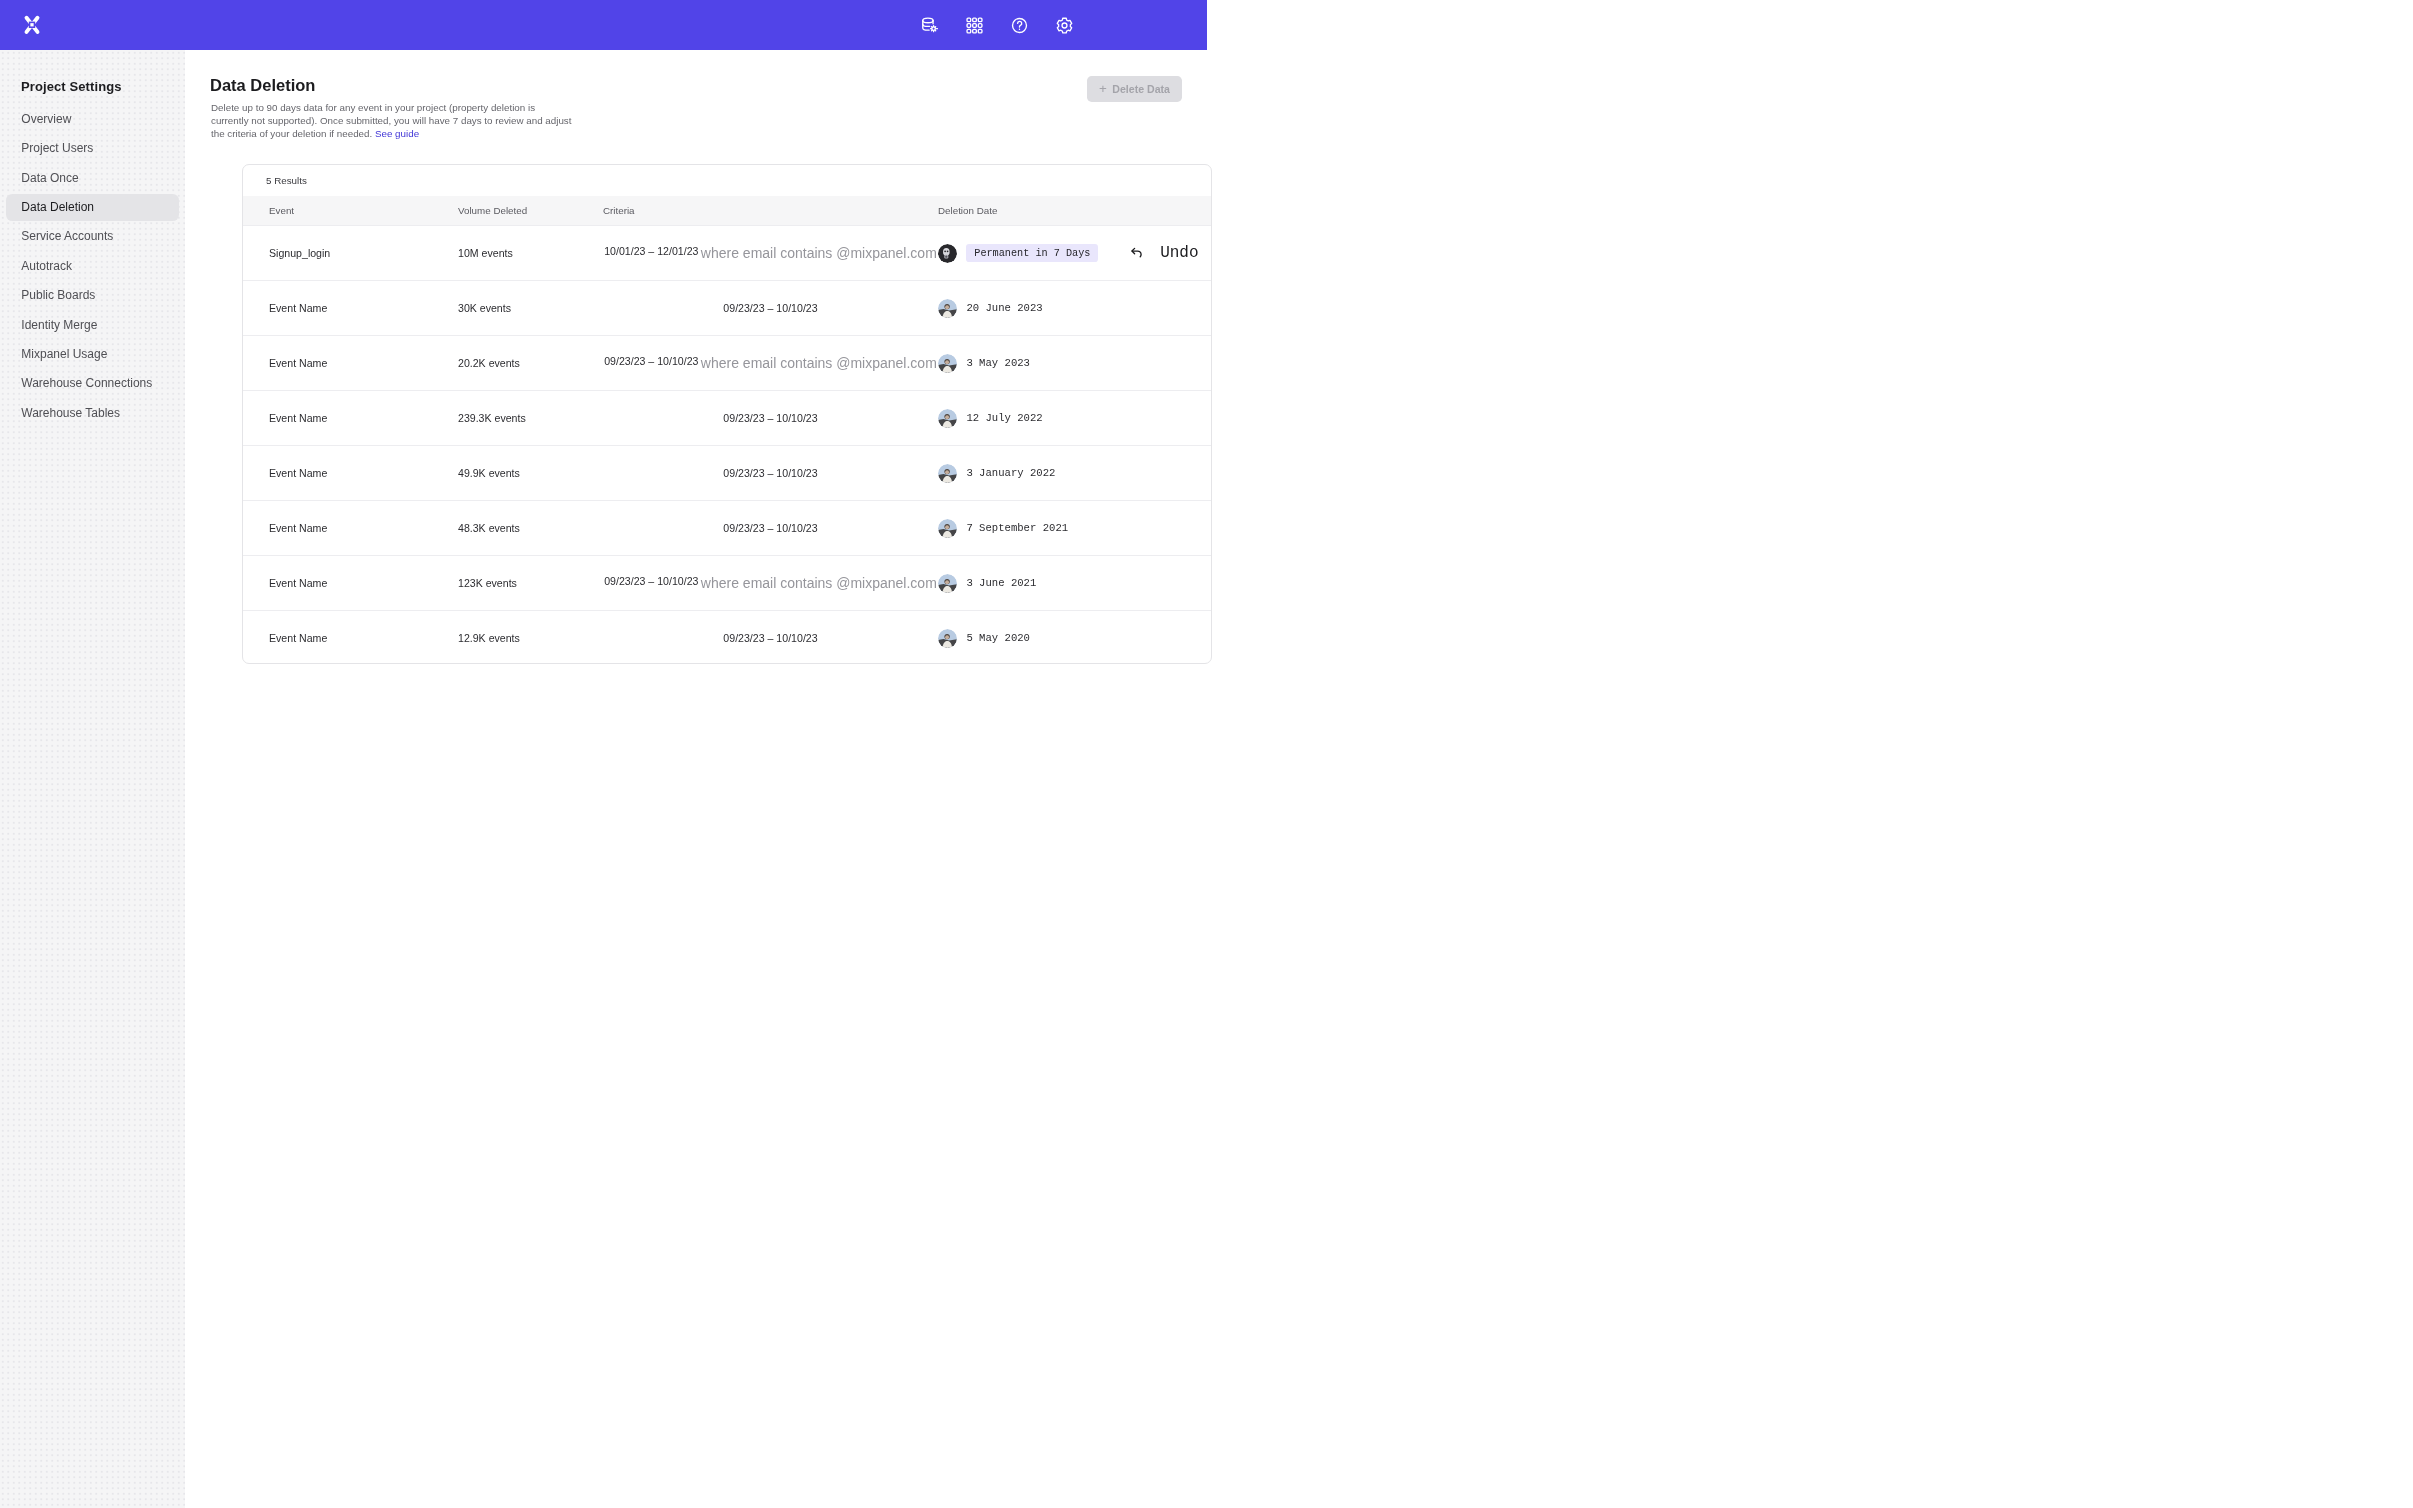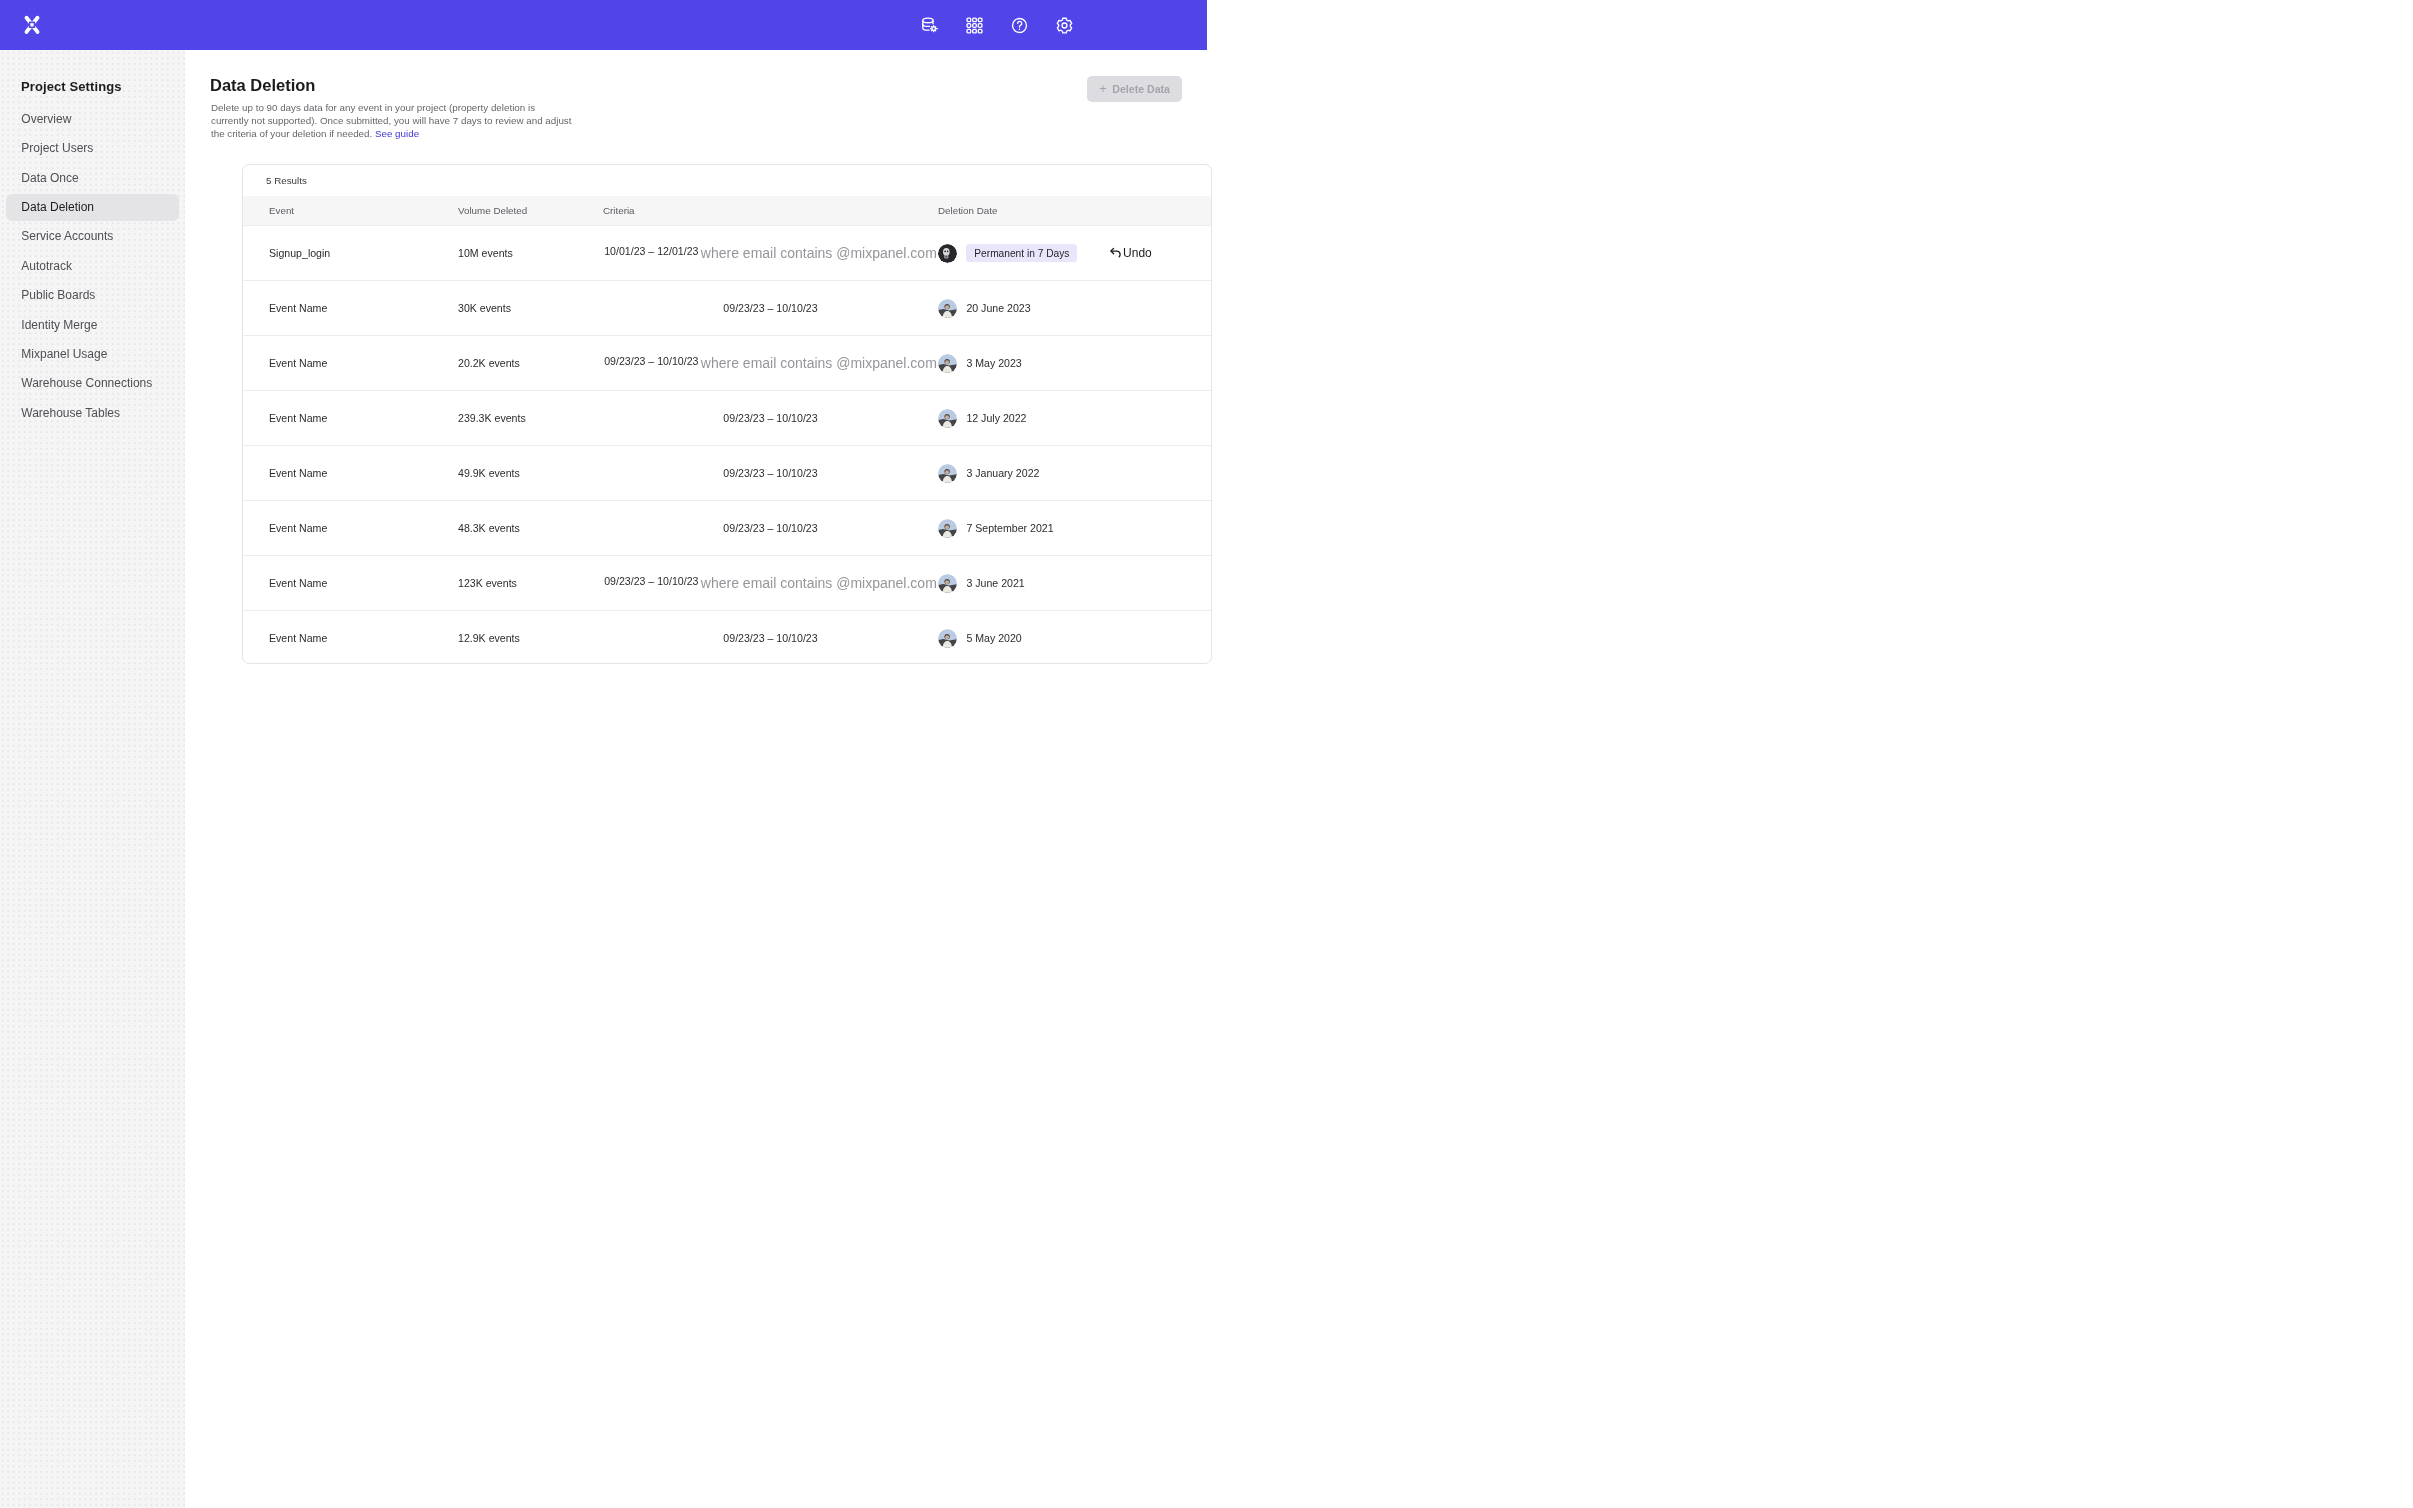--- a/index.html
+++ b/index.html
@@ -41,25 +41,25 @@
   
   .card { position:absolute; left:25px; top:114px; width:970px; height:500px;
     background:#fff; border:0.8px solid #e4e4e7; border-radius:7px; overflow:hidden;margin-left:32px; }
   .results-row { height:31px; display:flex; align-items:center; padding-left:23px;
     font-size:9.8px; color:#3a3a3f; }
   .grid { display:grid; grid-template-columns:189px 145px 335px 1fr; padding-left:26px; align-items:center; }
   .thead { height:29px; background:#f6f6f7; font-size:9.8px; color:#5b5b61; }
   .trow { height:55px; border-top:0.8px solid #ededf0; font-size:10.6px; color:#2c2c30; }
   .cell-criteria { display:flex; flex-direction:row; justify-content:center; gap:2.4px; }
   .crit-sub { font-size:14px; color:#95959b; }
-  .cell-deletion { display:flex; align-items:center; gap:9.4px; }
+  .cell-deletion { display:flex; align-items:center; gap:9.4px;font-family:Liberation Mono, monospace; }
   .avatar { width:19px; height:19px; border-radius:50%; flex:0 0 19px; display:block; }
   .badge { background:#e9e6fc; color:#26262b; font-size:10.2px; padding:3.9px 7.9px; border-radius:3.1px; }
-  .undo { display:flex; align-items:center; gap:1px; margin-left:22px; background:none; border:none;
-    font-family:inherit; font-size:12px; color:#1c1c1f; cursor:pointer; padding:0; }
+  .undo { display:flex; align-items:center; gap:17px; margin-left:22px; background:none; border:none;
+    font-family:inherit; font-size:16px; color:#1c1c1f; cursor:pointer; padding:0; }
   .undo svg { display:block; }
 </style>
 </head>
 <body>
 
 <header class="topbar">
   <svg class="logo" viewBox="0 0 23 25">
     <g stroke="#ffffff" stroke-width="5" stroke-linecap="round">
       <line x1="4.5" y1="3.5" x2="18.5" y2="21.5"></line>
       <line x1="18.5" y1="3.5" x2="4.5" y2="21.5"></line>

